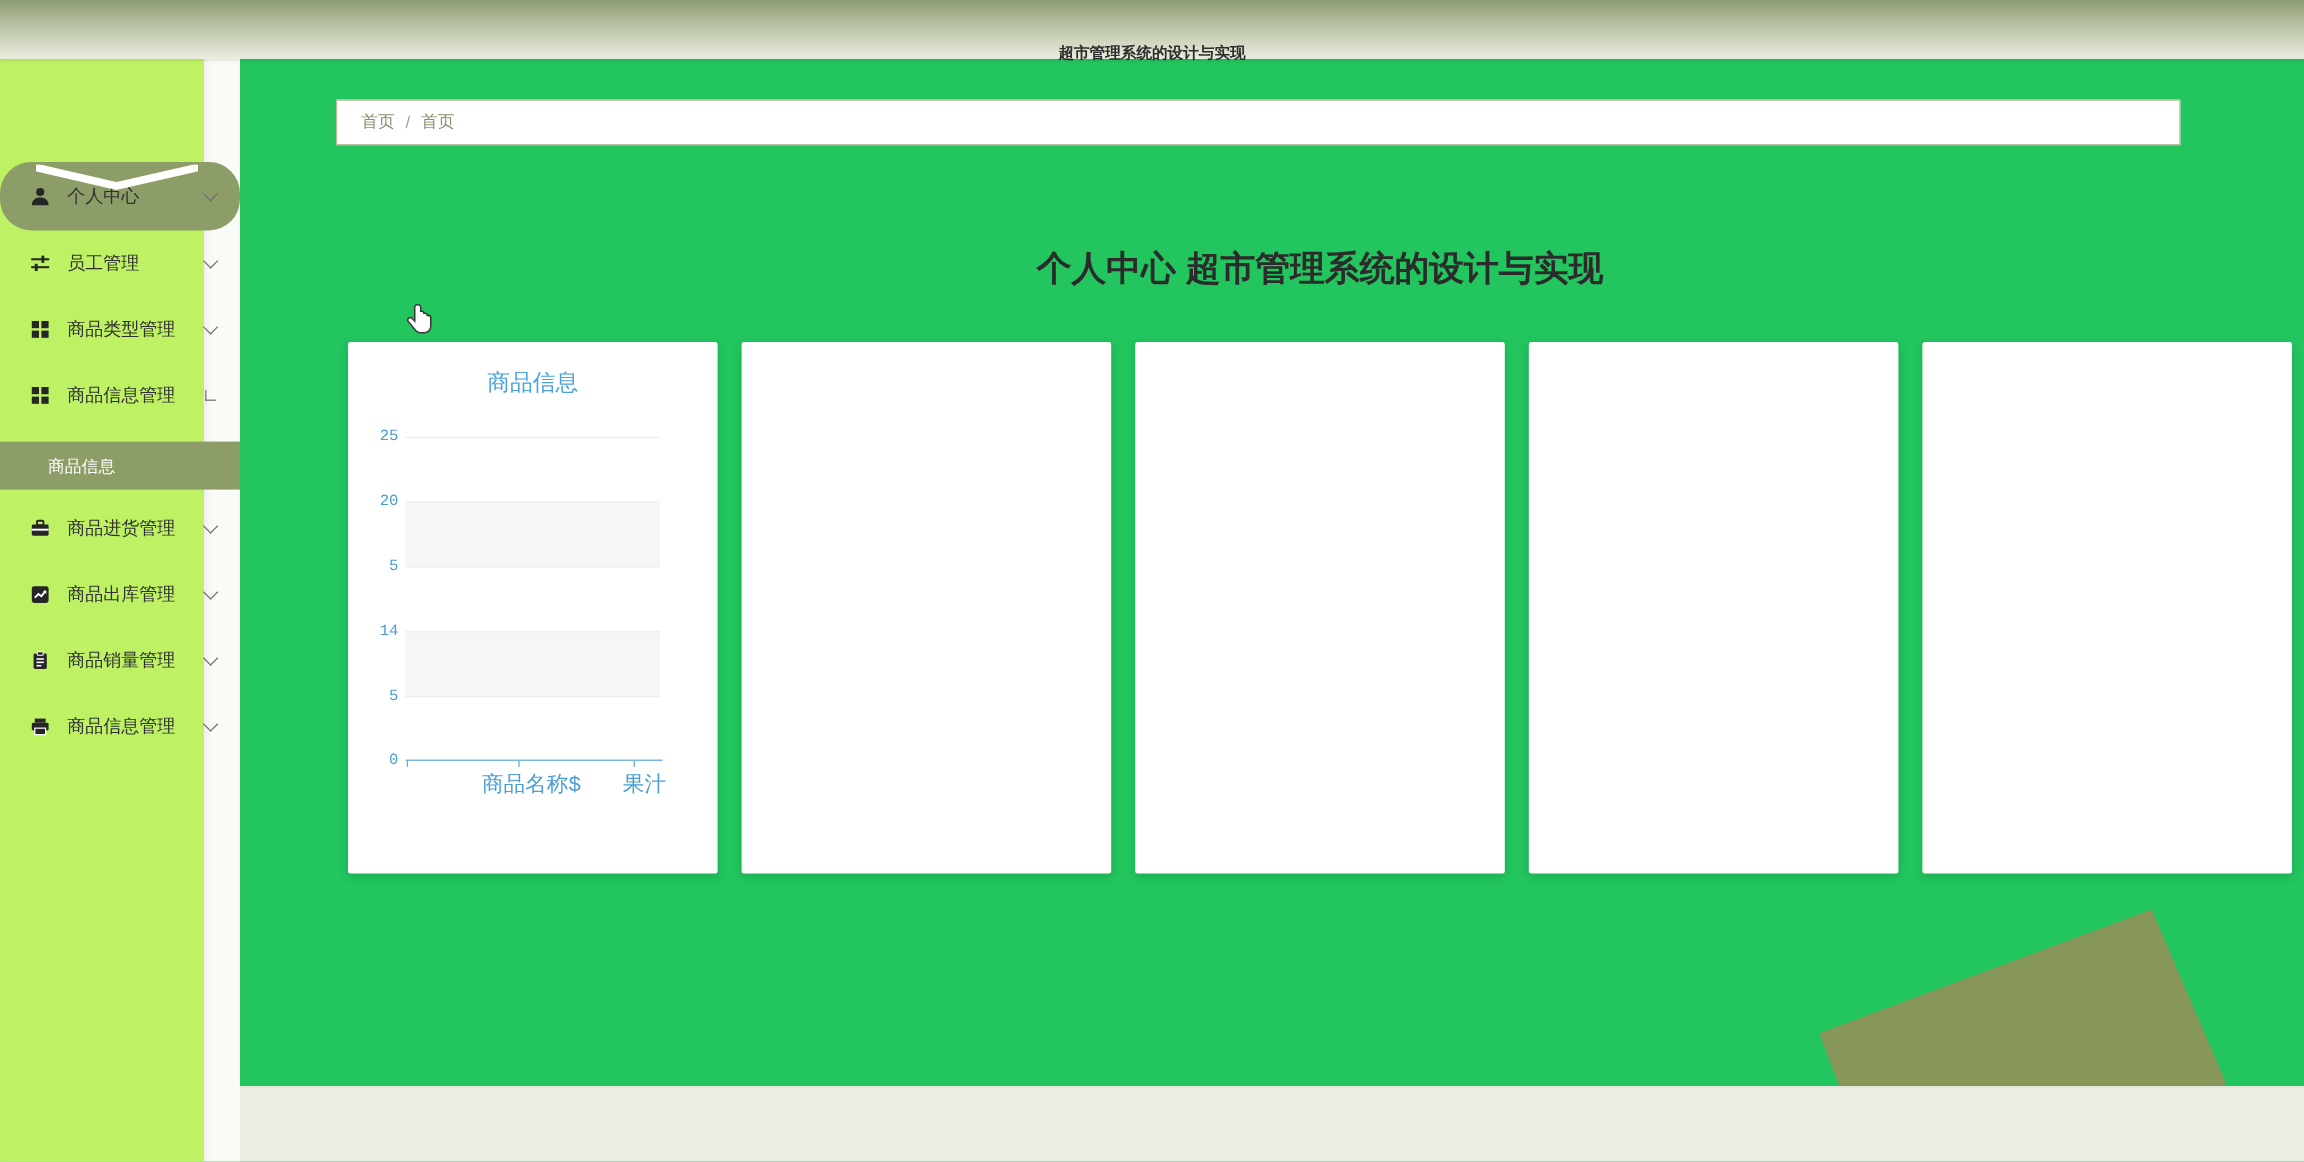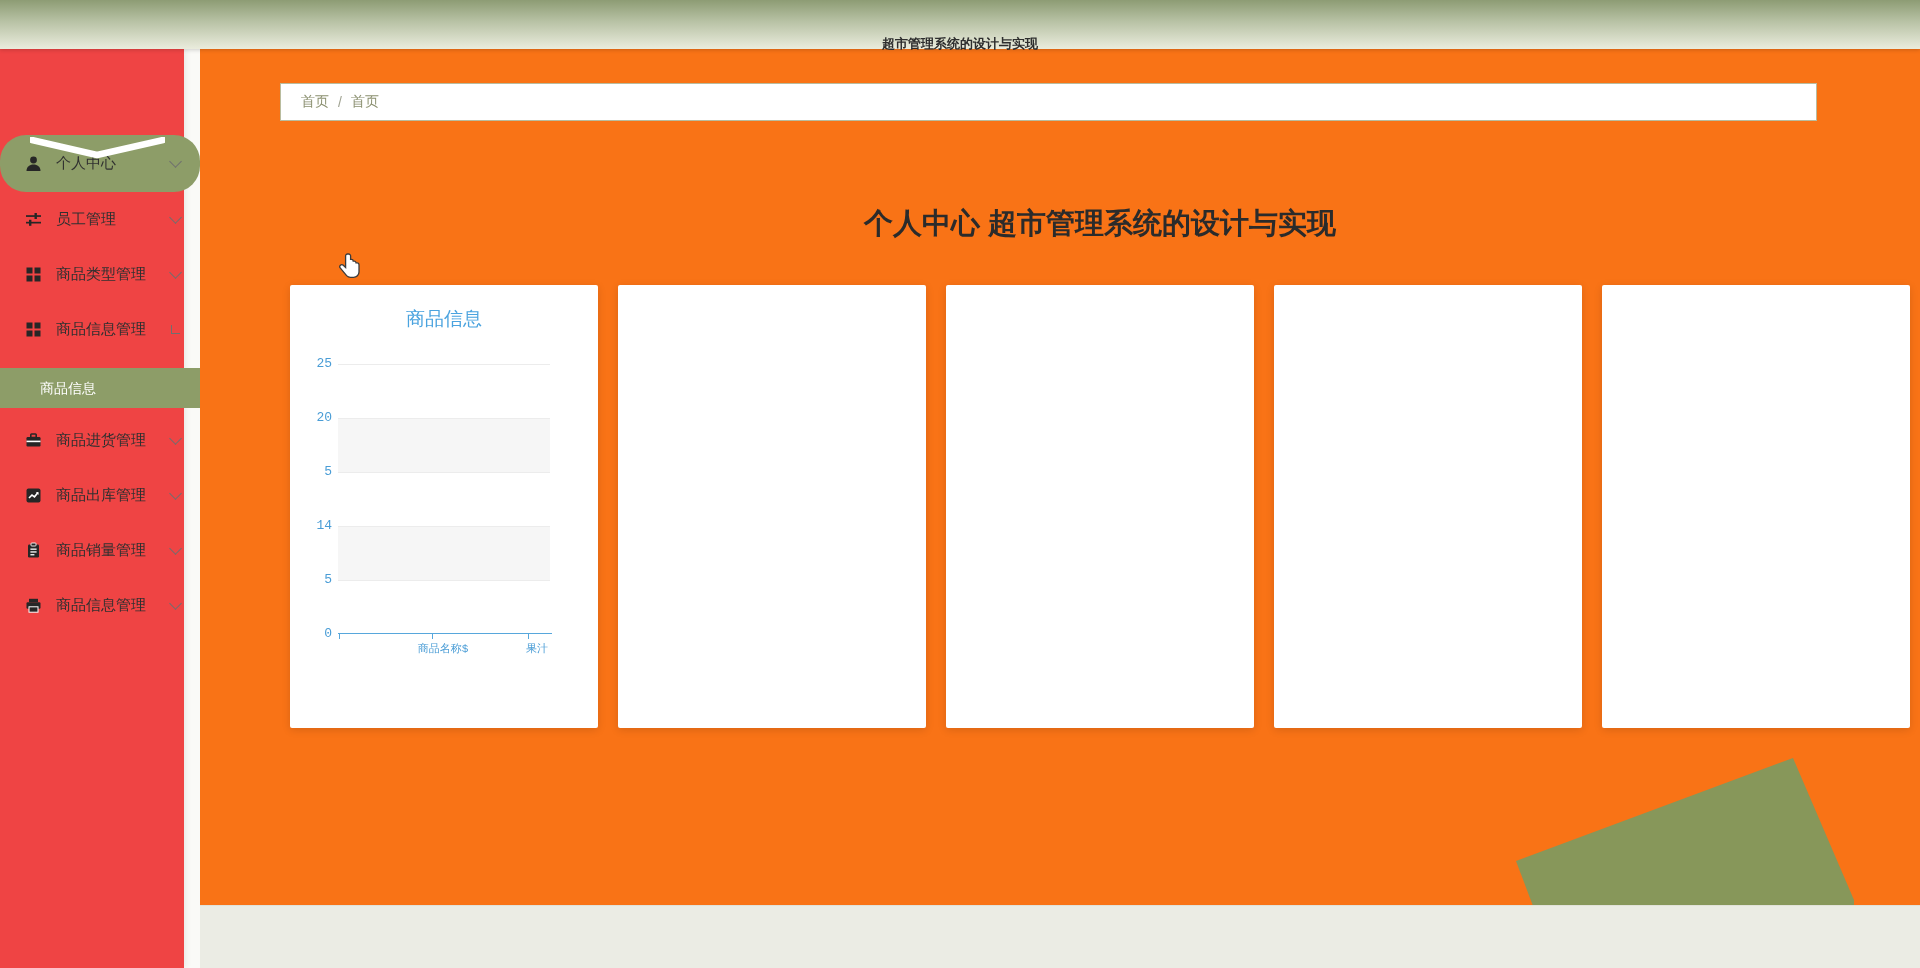--- a/index.html
+++ b/index.html
@@ -21,22 +21,22 @@
   }
   .header-right {
     position:absolute; right:18px; top:0; height:49px;
     display:flex; align-items:center; gap:14px;
     font-size:15px; font-weight:bold; color:#2e2e2e; white-space:nowrap;
   }
   .logout-link { cursor:pointer; }
 
   
   .sidebar {
-    position:absolute; left:0; top:49px; width:184px; bottom:0;
-    background:#ef4444; z-index:20; box-shadow:2px 0 6px rgba(0,0,0,.07);
+    position:absolute; left:0; top:49px; width:170px; bottom:0;
+    background:#bef264; z-index:20; box-shadow:2px 0 6px rgba(0,0,0,.07);
   }
   .side-menu { position:absolute; left:0; top:86px; width:200px; }
   .side-item {
     position:relative; height:55px; display:flex; align-items:center;
     padding:0 20px 0 25px; cursor:pointer; color:#303030; font-size:15px;
   }
   .side-item.active-pill {
     background:#8d9d68; border-radius:26px; height:57px; margin-bottom:0;
   }
   .pill-v { position:absolute; left:30px; top:2px; pointer-events:none; }
@@ -51,21 +51,21 @@
     border-right:none; border-left:1.4px solid #6f6f6f; transform:none; margin-top:0;
   }
   .side-sub {
     height:40px; line-height:40px; background:#8d9d68; color:#ffffff;
     font-size:14px; padding-left:40px; margin:11px 0 5px 0; cursor:pointer;
   }
 
   
   .main {
     position:absolute; left:200px; top:49px; right:0; bottom:0;
-    background:#f97316; overflow:hidden;
+    background:#22c55e; overflow:hidden;
   }
   .breadcrumb-bar {
     position:absolute; left:80px; top:34px; width:1537px; height:38px;
     background:#ffffff; border:1px solid #b9bc9e;
     display:flex; align-items:center; padding-left:20px;
     font-size:14px; color:#8b9070; gap:9px;
   }
   .crumb-link { cursor:pointer; }
   .crumb-sep { color:#a0a392; }
   .welcome-heading {
@@ -88,21 +88,21 @@
   .plot { position:absolute; left:48px; top:79px; width:212px; height:270px;font-family:Liberation Mono, monospace; }
   .band { position:absolute; left:0; width:212px; height:54px; background:#f6f6f6; }
   .gridline { position:absolute; left:0; width:212px; height:1px; background:#ececec; }
   .x-axis { position:absolute; left:0; bottom:0; width:214px; height:1px; background:#57a7dc; }
   .x-tick { position:absolute; width:1px; height:5px; background:#57a7dc; top:270px; }
   .ytick-label {
     position:absolute; left:2px; width:40px; text-align:right;
     font-size:13px; color:#4a9dd6;
   }
   .xcat-label {
-    position:absolute; top:283px; font-size:11px; color:#4a9dd6;
+    position:absolute; top:283px; font-size:18px; color:#4a9dd6;
     transform:translateX(-50%); white-space:nowrap;
   }
 
   
   .footer-band {
     position:absolute; left:0; right:0; bottom:0; height:63px;
     background:#ebece4; border-top:1px solid #e1e2d8;
   }
   .green-shape { position:absolute; left:1310px; top:701px; pointer-events:none; }
   .cursor-pointer { position:absolute; left:138px; top:204px; pointer-events:none; z-index:5; }

